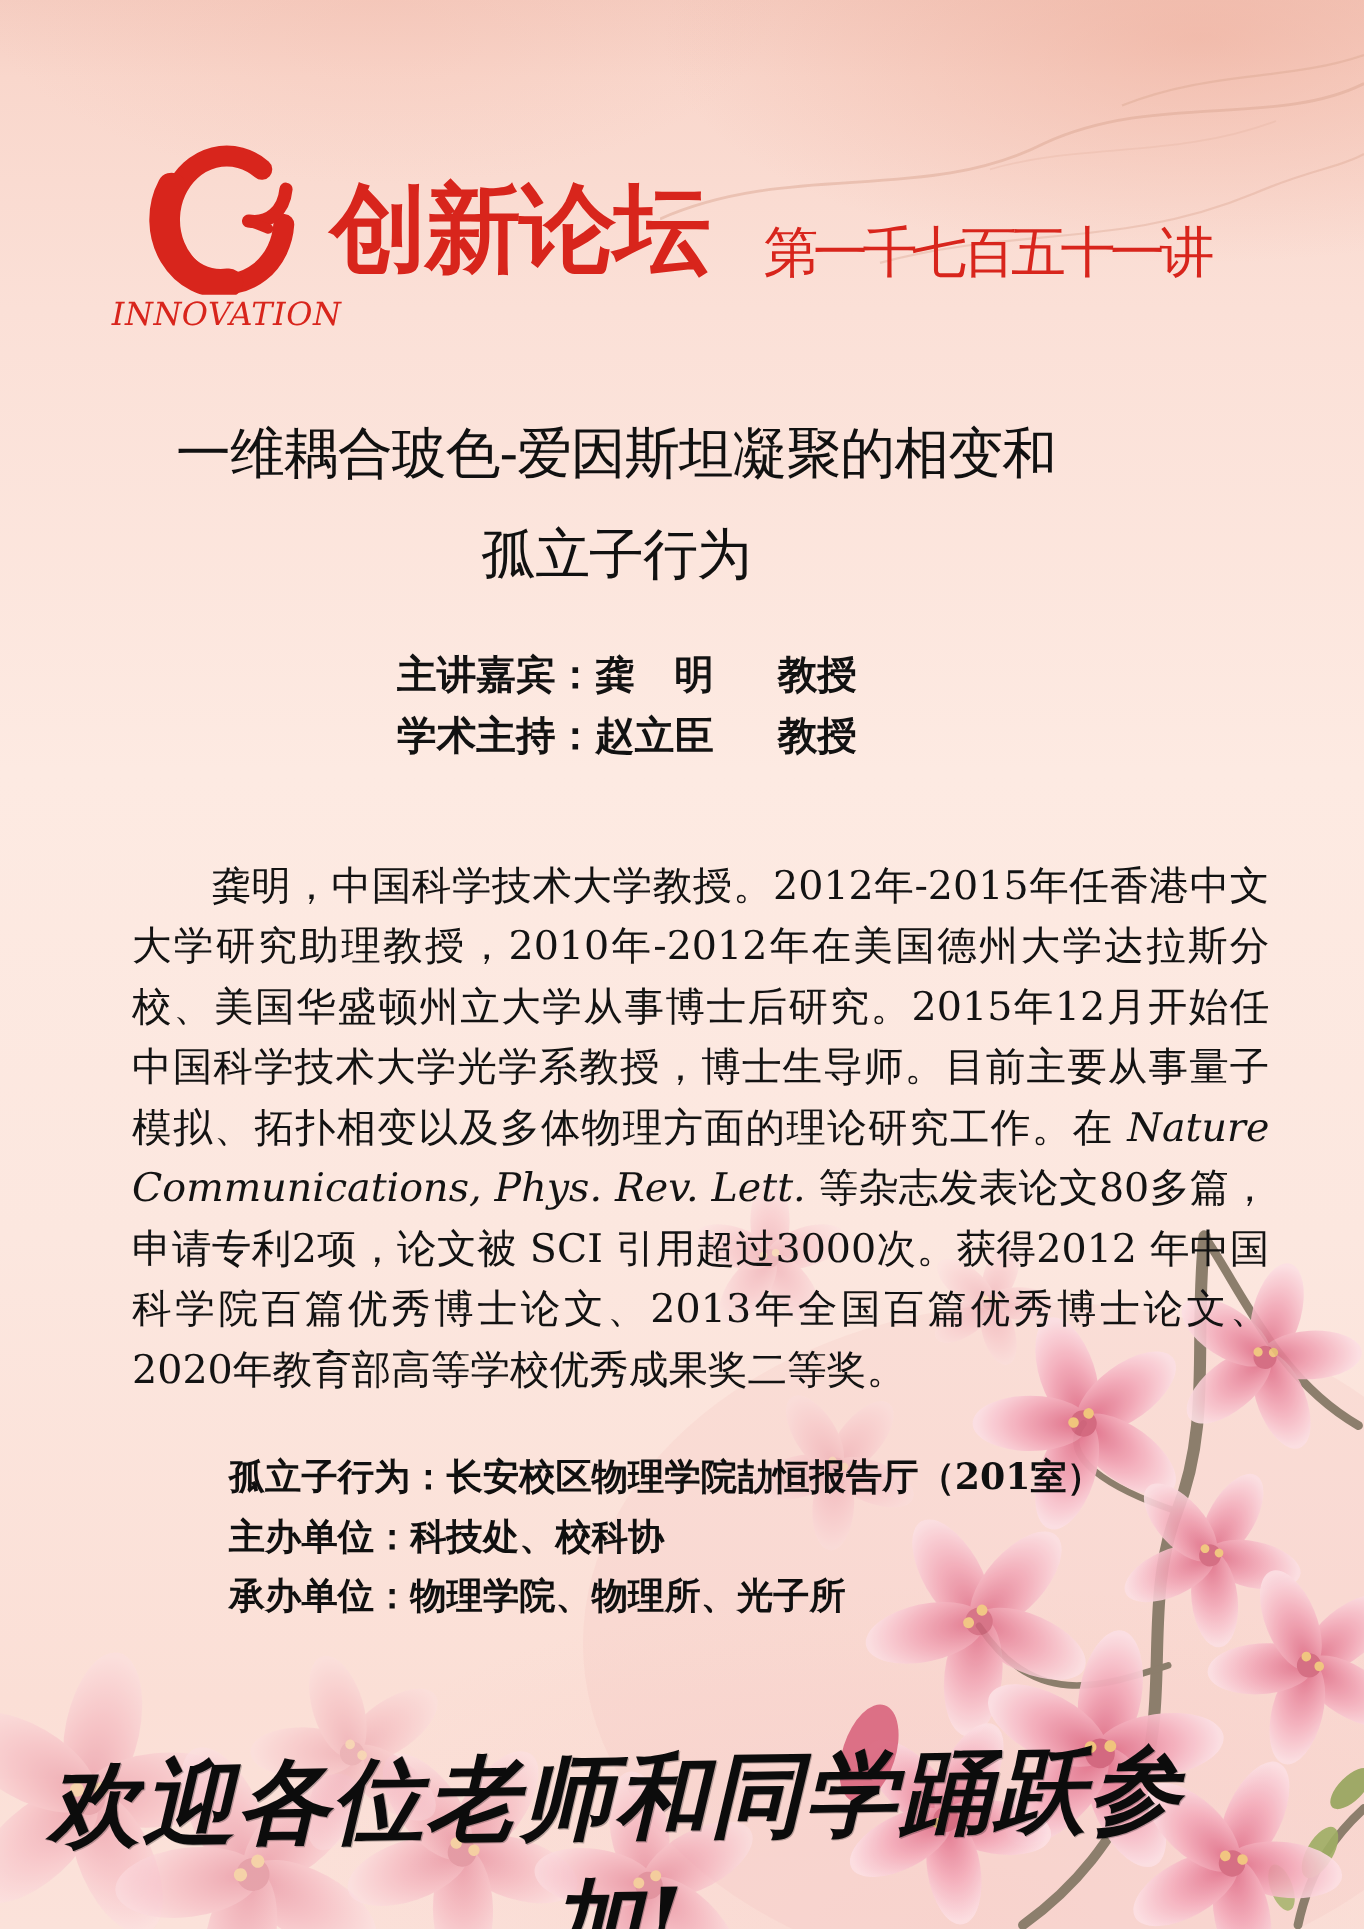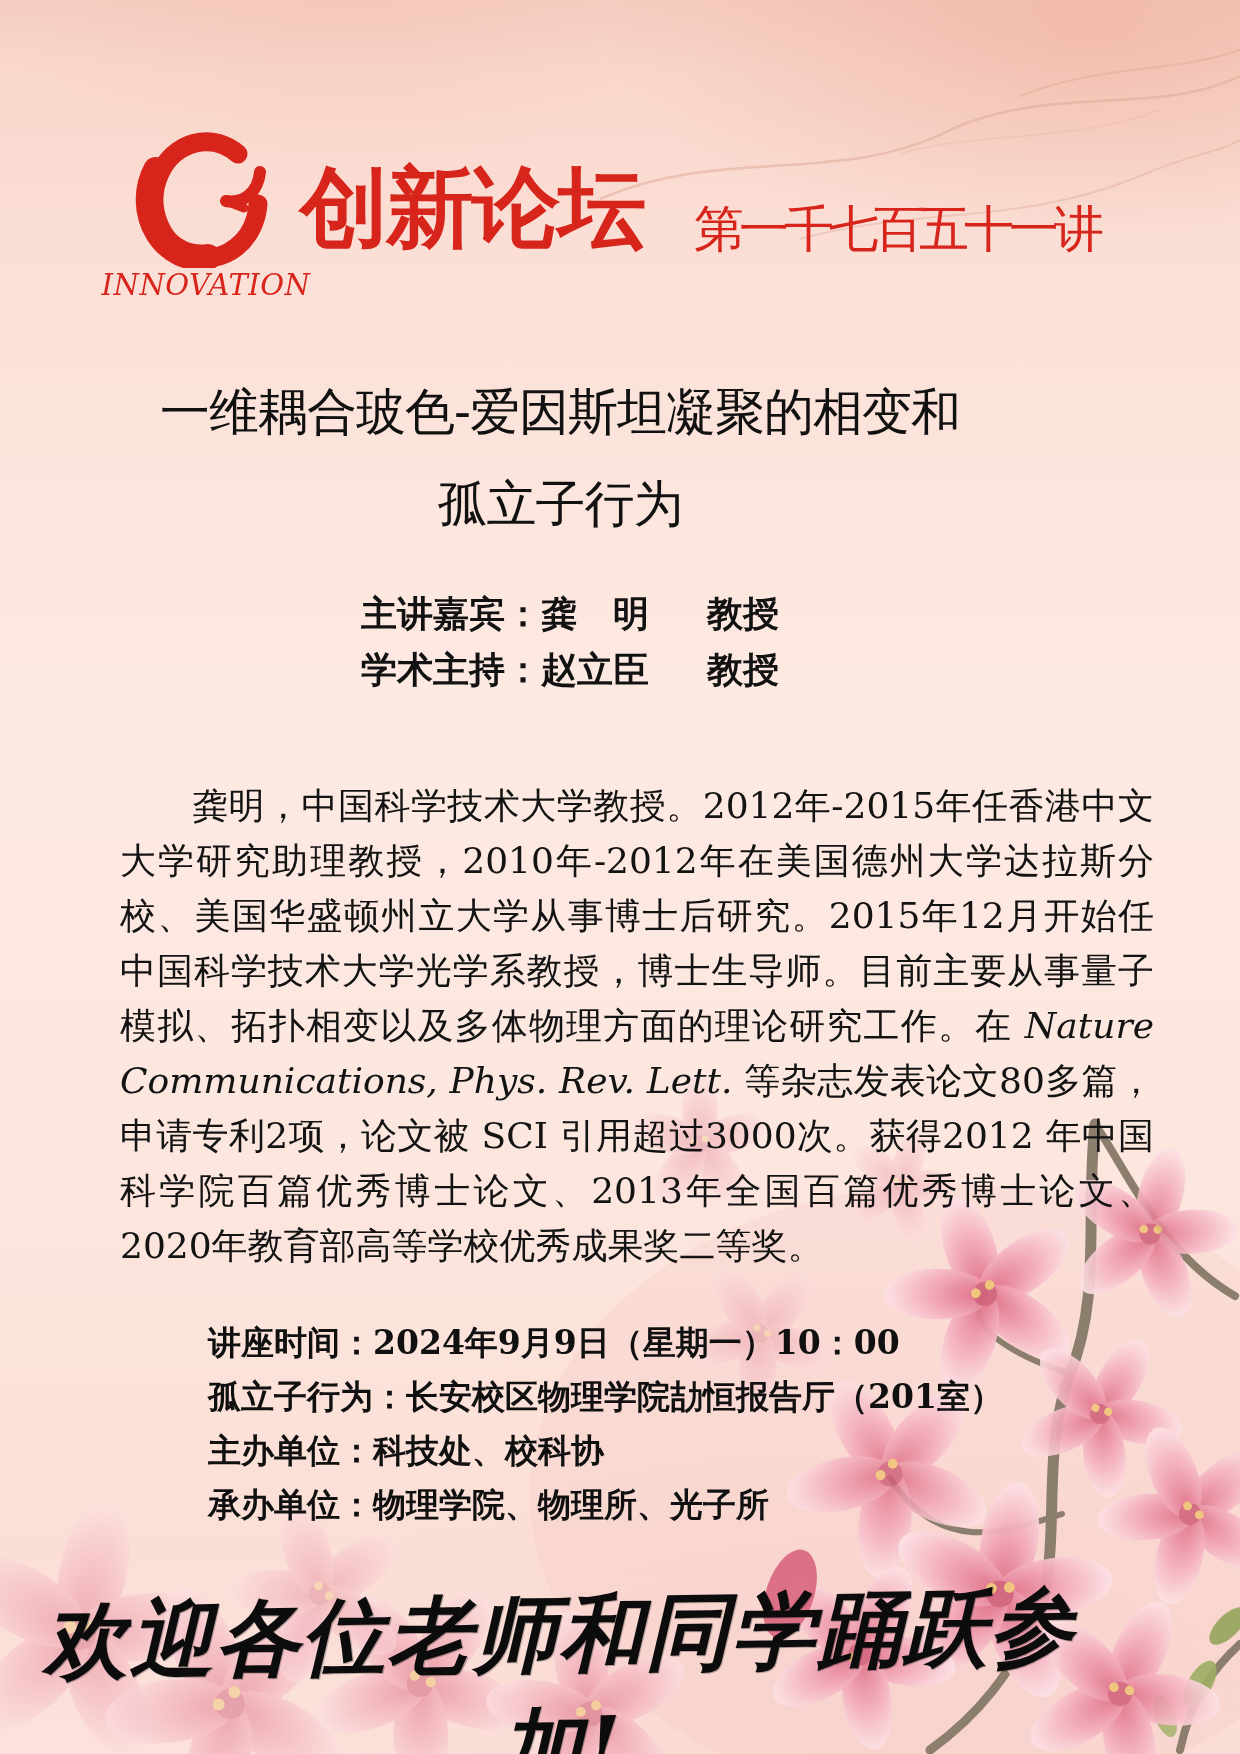--- a/index.html
+++ b/index.html
@@ -182,23 +182,20 @@
       <div>
         <span>学术主持：</span><span>赵立臣</span><span class="sp-suffix">教授</span>
       </div>
     </div>
   </div>
 
   <p class="bio"><span>龚明，中国科学技术大学教授。2012年-2015年任香港中文大学研究助理教授，2010年-2012年在美国德州大学达拉斯分校、美国华盛顿州立大学从事博士后研究。2015年12月开始任中国科学技术大学光学系教授，博士生导师。目前主要从事量子模拟、拓扑相变以及多体物理方面的理论研究工作。在 </span><i>Nature Communications, Phys. Rev. Lett.</i><span> 等杂志发表论文80多篇，申请专利2项，论文被 SCI 引用超过3000次。获得2012 年中国科学院百篇优秀博士论文、2013年全国百篇优秀博士论文、2020年教育部高等学校优秀成果奖二等奖。</span></p>
 
   <div class="details">
     <div>
-      <span>讲座时间：</span><span>2024年9月9日（星期一）10：00</span>
-    </div>
-    <div>
       <span>孤立子行为：</span><span>长安校区物理学院劼恒报告厅（201室）</span>
     </div>
     <div>
       <span>主办单位：</span><span>科技处、校科协</span>
     </div>
     <div>
       <span>承办单位：</span><span>物理学院、物理所、光子所</span>
     </div>
   </div>
 

